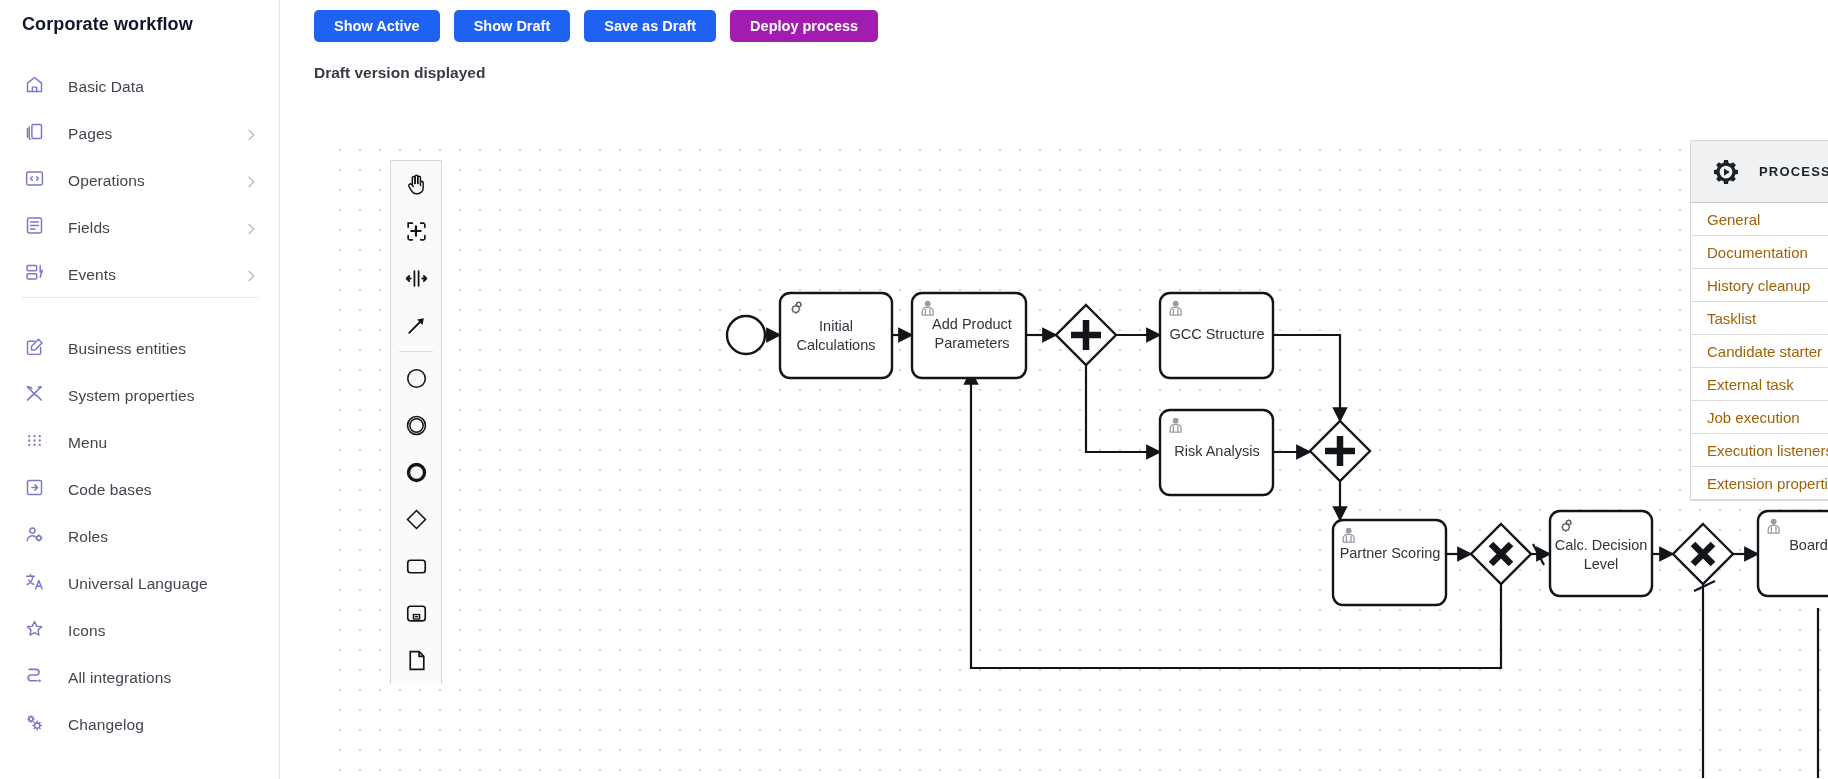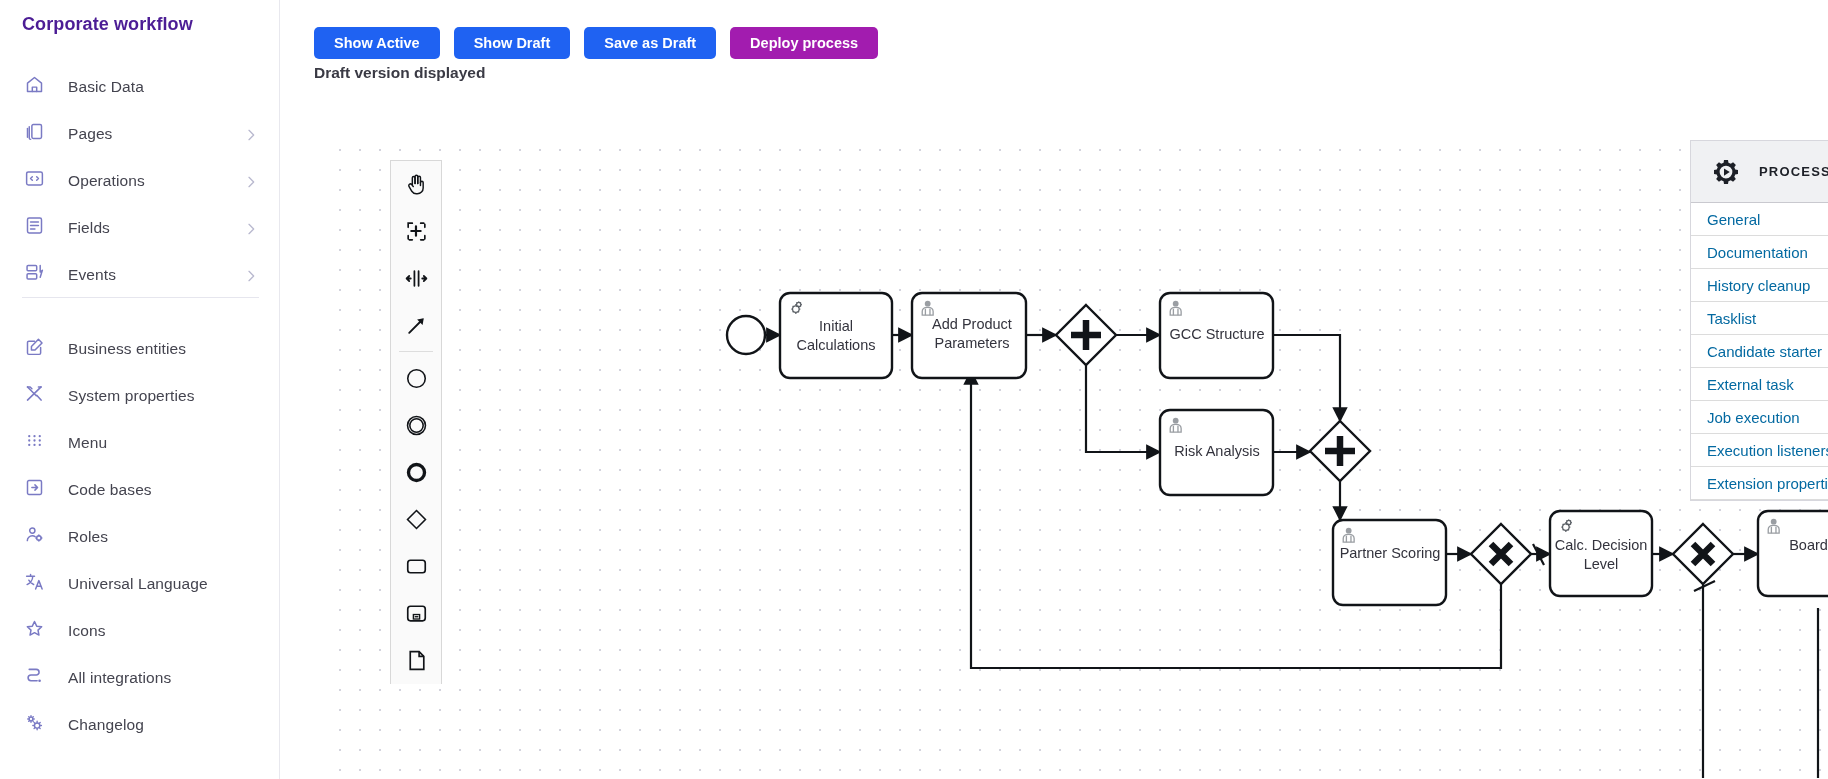--- a/index.html
+++ b/index.html
@@ -16,21 +16,21 @@
   
   #sidebar {
     width: 280px; height: 779px;
     background: #ffffff;
     border-right: 1px solid #e8e8ee;
     flex: 0 0 280px;
     padding-top: 4px;
     overflow: hidden;
   }
   #sidebar-title {
-    font-size: 18px; font-weight: bold; color: #4c1d95;
+    font-size: 18px; font-weight: bold; color: #0f172a;
     padding: 10px 0 14px 22px; letter-spacing: .1px;
   }
   .nav-item {
     display: flex; align-items: flex-end;
     height: 47px; padding: 0 20px 0 22px;
     cursor: pointer; position: relative;
   }
   .nav-ico {
     width: 24px; height: 24px; flex: 0 0 24px;
     display: flex; align-items: center; justify-content: center;
@@ -46,21 +46,21 @@
   }
   .nav-sep {
     height: 1px; background: #e6e6ee;
     margin: 13px 20px 13px 22px;
   }
 
   
   #main { position: relative; flex: 1 1 auto; height: 779px; background: #ffffff; }
 
   #toolbar {
-    position: absolute; top: 27px; left: 34px;
+    position: absolute; top: 10px; left: 34px;
     display: flex; align-items: center; gap: 14px;
   }
   .btn {
     border: none; border-radius: 5px;
     font-family: "Liberation Sans", sans-serif;
     font-size: 14.5px; font-weight: bold; color: #ffffff;
     padding: 0 20px; height: 32px; line-height: 32px;
     cursor: pointer; white-space: nowrap;
   }
   .btn-primary { background: #1f62f2; }
@@ -130,21 +130,21 @@
     margin-left: 18px; font-size: 13px; font-weight: bold;
     letter-spacing: 1.2px; color: #1d2027;
   }
   .prop-row {
     display: flex; align-items: center;
     height: 33px; padding: 0 32px 0 16px;
     border-bottom: 1px solid #dcdcdc;
     cursor: pointer;
     position: relative;
   }
-  .prop-label { font-size: 15px; color: #0369a1; white-space: nowrap; }
+  .prop-label { font-size: 15px; color: #a16207; white-space: nowrap; }
 </style>
 </head>
 <body>
 
 <div id="app">
 
   <aside id="sidebar">
     <div id="sidebar-title">Corporate workflow</div>
 
     <div class="nav-item">

